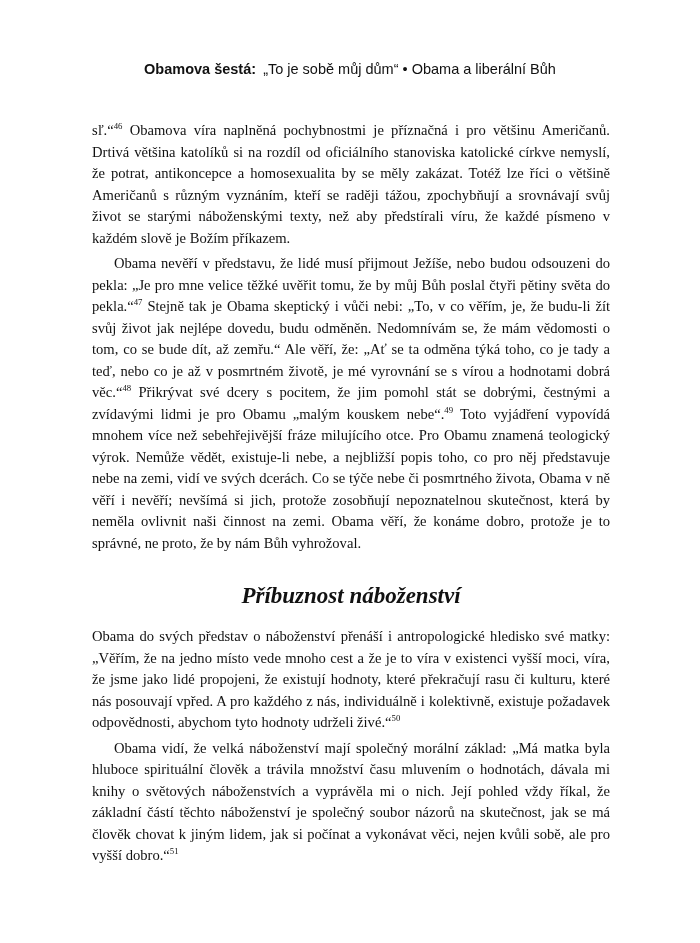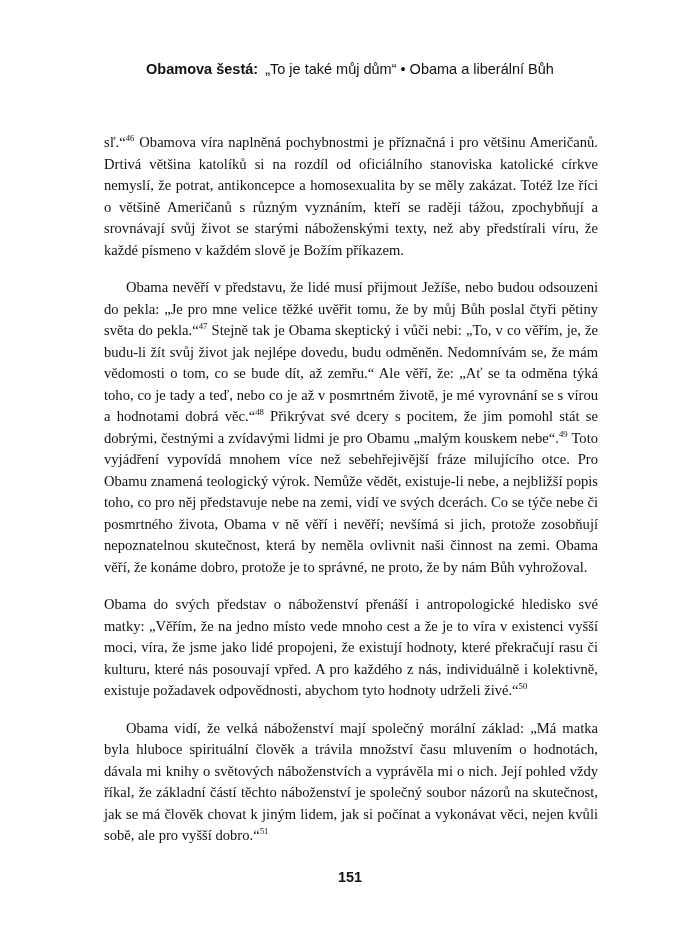--- a/index.html
+++ b/index.html
@@ -37,21 +37,21 @@
     position: absolute;
     top: 116px;
     left: 88px;
     width: 526px;
     font-family: "Liberation Serif", "DejaVu Serif", serif;
     font-size: 14.6px;
     line-height: 21.5px;
     color: #111111;
   }
   .text-column p {
-    margin: 16px;
+    margin: 4px;
     text-align: justify;
     hyphens: auto;
     -webkit-hyphens: auto;
   }
   .text-column p.indent {
     text-indent: 22px;
   }
   .text-column sup {
     font-size: 0.6em;
     line-height: 0;
@@ -80,31 +80,31 @@
     color: #111111;
   }
 </style>
 </head>
 <body>
 
 <div class="page">
 
   <div class="running-header">
     <span class="chapter-label">Obamova šestá:</span>
-    <span class="chapter-title">„To je také můj dům“ • Obama a liberální Bůh</span>
+    <span class="chapter-title">„To je sobě můj dům“ • Obama a liberální Bůh</span>
   </div>
 
   <div class="text-column">
     <div>
         <p class="" lang="cs">sľ.“<sup>46</sup> Obamova víra naplněná pochybnostmi je příznačná i pro většinu Američanů. Drtivá většina katolíků si na rozdíl od oficiálního stanoviska katolické církve nemyslí, že potrat, antikoncepce a homosexualita by se měly zakázat. Totéž lze říci o většině Američanů s různým vyznáním, kteří se raději tážou, zpochybňují a srovnávají svůj život se starými náboženskými texty, než aby předstírali víru, že každé písmeno v každém slově je Božím příkazem.</p>
         <p class="indent" lang="cs">Obama nevěří v představu, že lidé musí přijmout Ježíše, nebo budou odsouzeni do pekla: „Je pro mne velice těžké uvěřit tomu, že by můj Bůh poslal čtyři pětiny světa do pekla.“<sup>47</sup> Stejně tak je Obama skeptický i vůči nebi: „To, v co věřím, je, že budu-li žít svůj život jak nejlépe dovedu, budu odměněn. Nedomnívám se, že mám vědomosti o tom, co se bude dít, až zemřu.“ Ale věří, že: „Ať se ta odměna týká toho, co je tady a teď, nebo co je až v posmrtném životě, je mé vyrovnání se s vírou a hodnotami dobrá věc.“<sup>48</sup> Přikrývat své dcery s pocitem, že jim pomohl stát se dobrými, čestnými a zvídavými lidmi je pro Obamu „malým kouskem nebe“.<sup>49</sup> Toto vyjádření vypovídá mnohem více než sebehřejivější fráze milujícího otce. Pro Obamu znamená teologický výrok. Nemůže vědět, existuje-li nebe, a nejbližší popis toho, co pro něj představuje nebe na zemi, vidí ve svých dcerách. Co se týče nebe či posmrtného života, Obama v ně věří i nevěří; nevšímá si jich, protože zosobňují nepoznatelnou skutečnost, která by neměla ovlivnit naši činnost na zemi. Obama věří, že konáme dobro, protože je to správné, ne proto, že by nám Bůh vyhrožoval.</p>
       </div>
 
+    <div class="section-heading">Příbuznost náboženství</div>
 
     <div>
         <p class="" lang="cs">Obama do svých představ o náboženství přenáší i antropologické hledisko své matky: „Věřím, že na jedno místo vede mnoho cest a že je to víra v existenci vyšší moci, víra, že jsme jako lidé propojeni, že existují hodnoty, které překračují rasu či kulturu, které nás posouvají vpřed. A pro každého z nás, individuálně i kolektivně, existuje požadavek odpovědnosti, abychom tyto hodnoty udrželi živé.“<sup>50</sup></p>
         <p class="indent" lang="cs">Obama vidí, že velká náboženství mají společný morální základ: „Má matka byla hluboce spirituální člověk a trávila množství času mluvením o hodnotách, dávala mi knihy o světových náboženstvích a vyprávěla mi o nich. Její pohled vždy říkal, že základní částí těchto náboženství je společný soubor názorů na skutečnost, jak se má člověk chovat k jiným lidem, jak si počínat a vykonávat věci, nejen kvůli sobě, ale pro vyšší dobro.“<sup>51</sup></p>
       </div>
   </div>
 
-  <div class="page-number">151</div>
 
 </div>
 
 </body></html>

